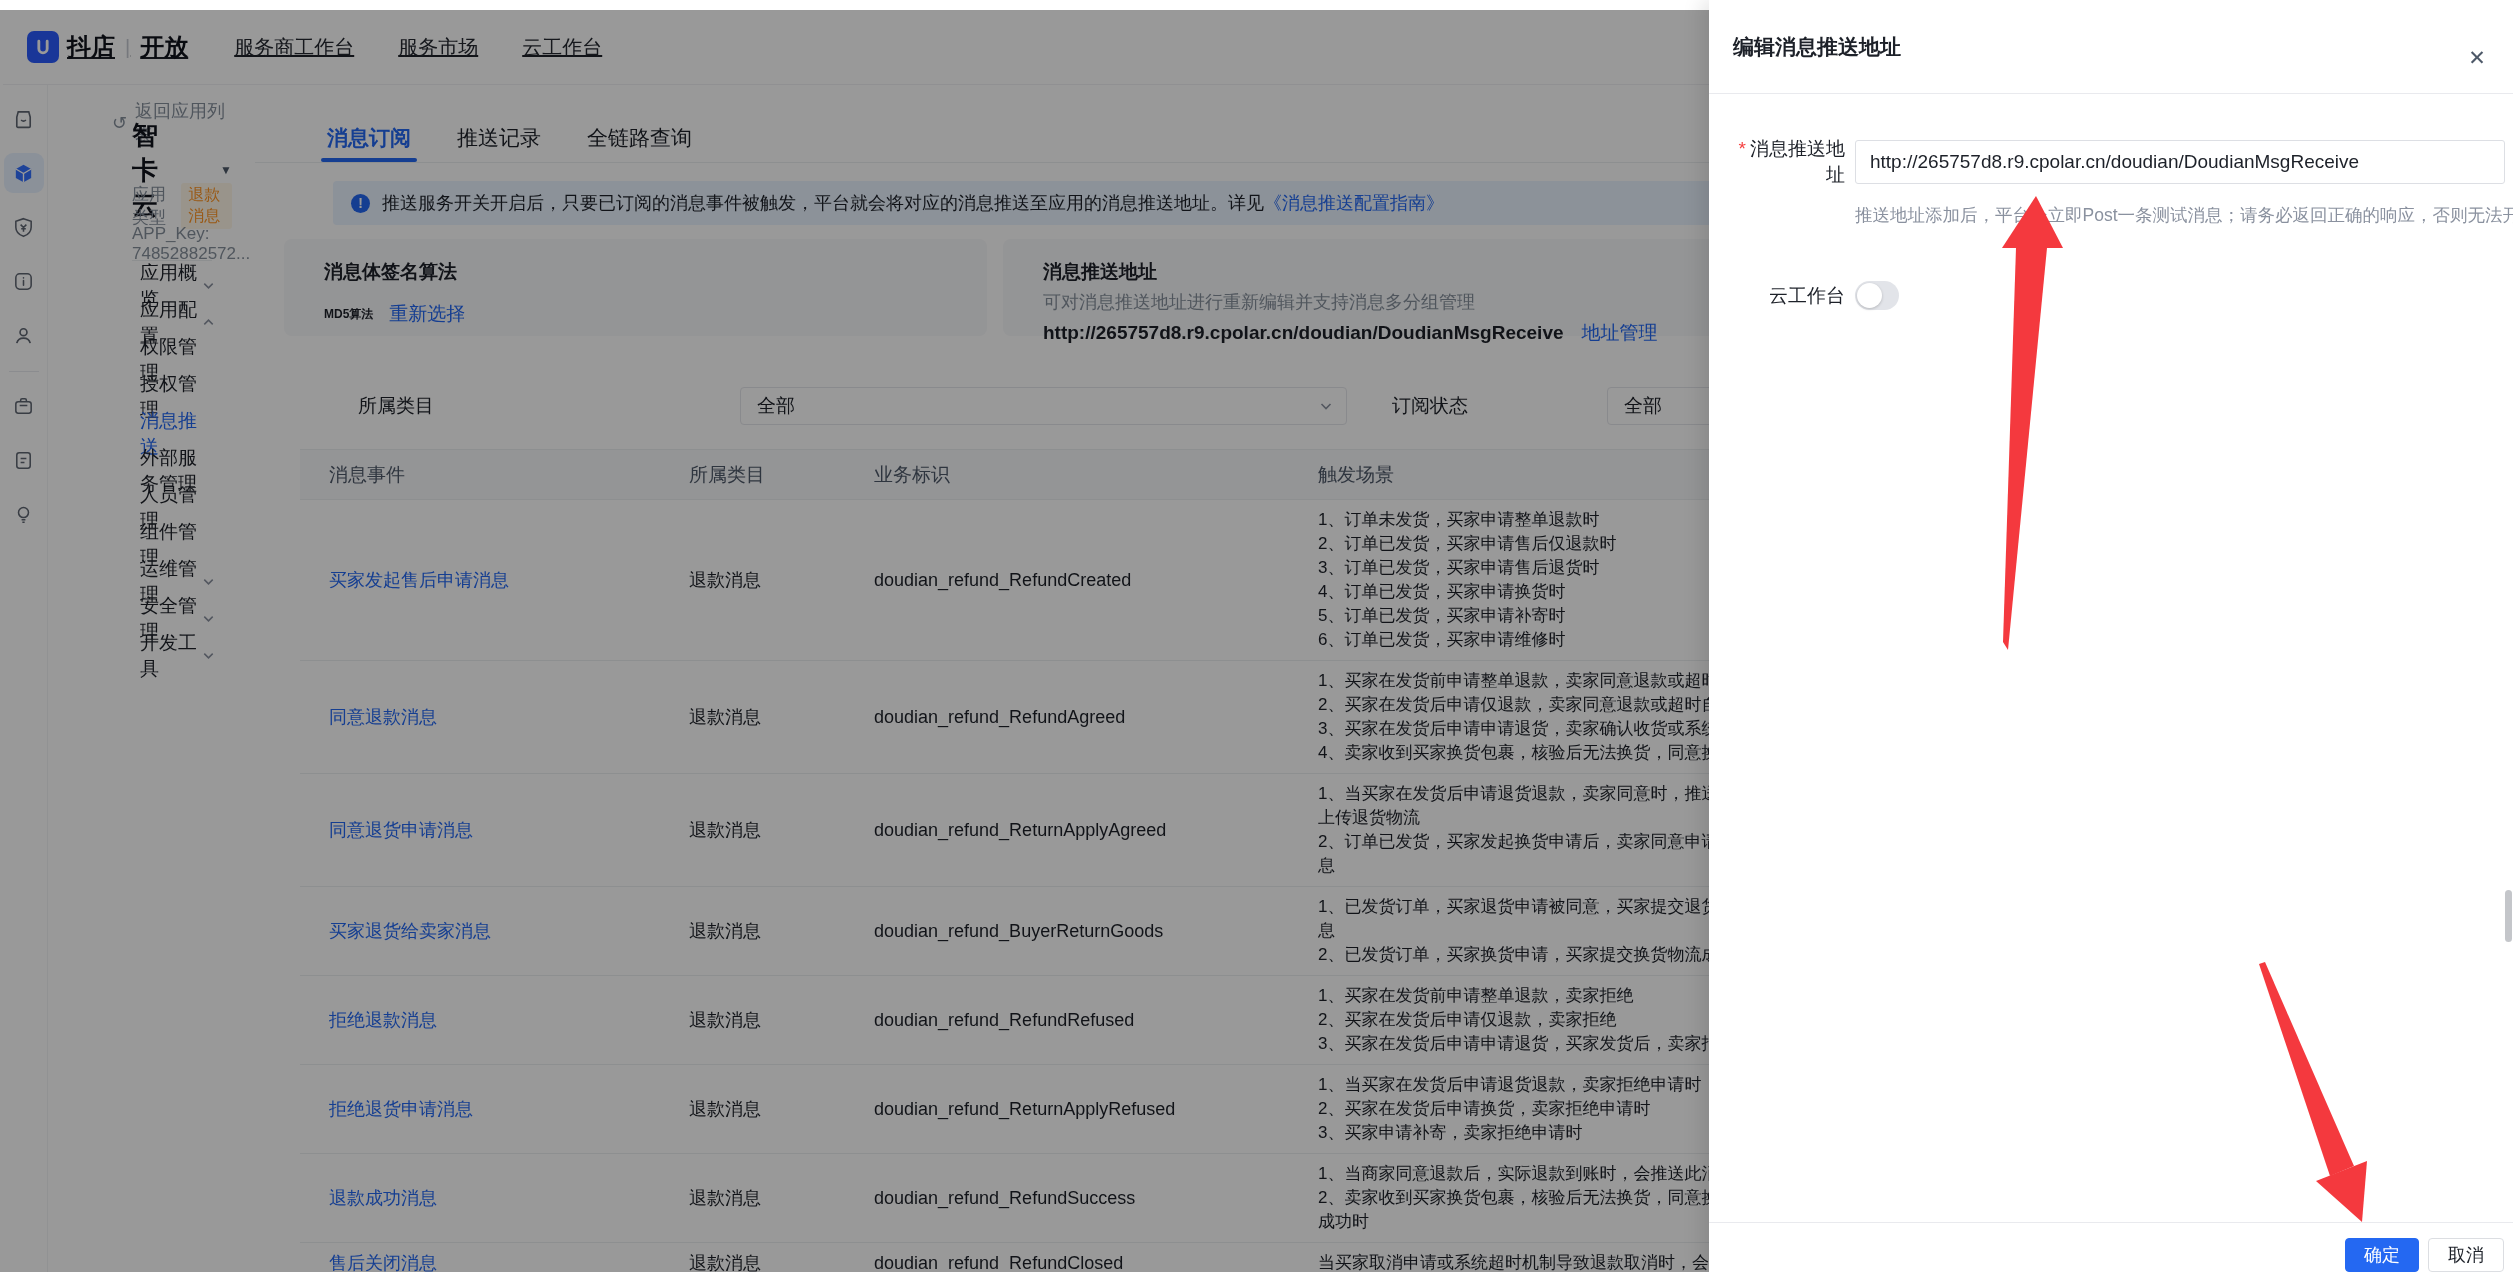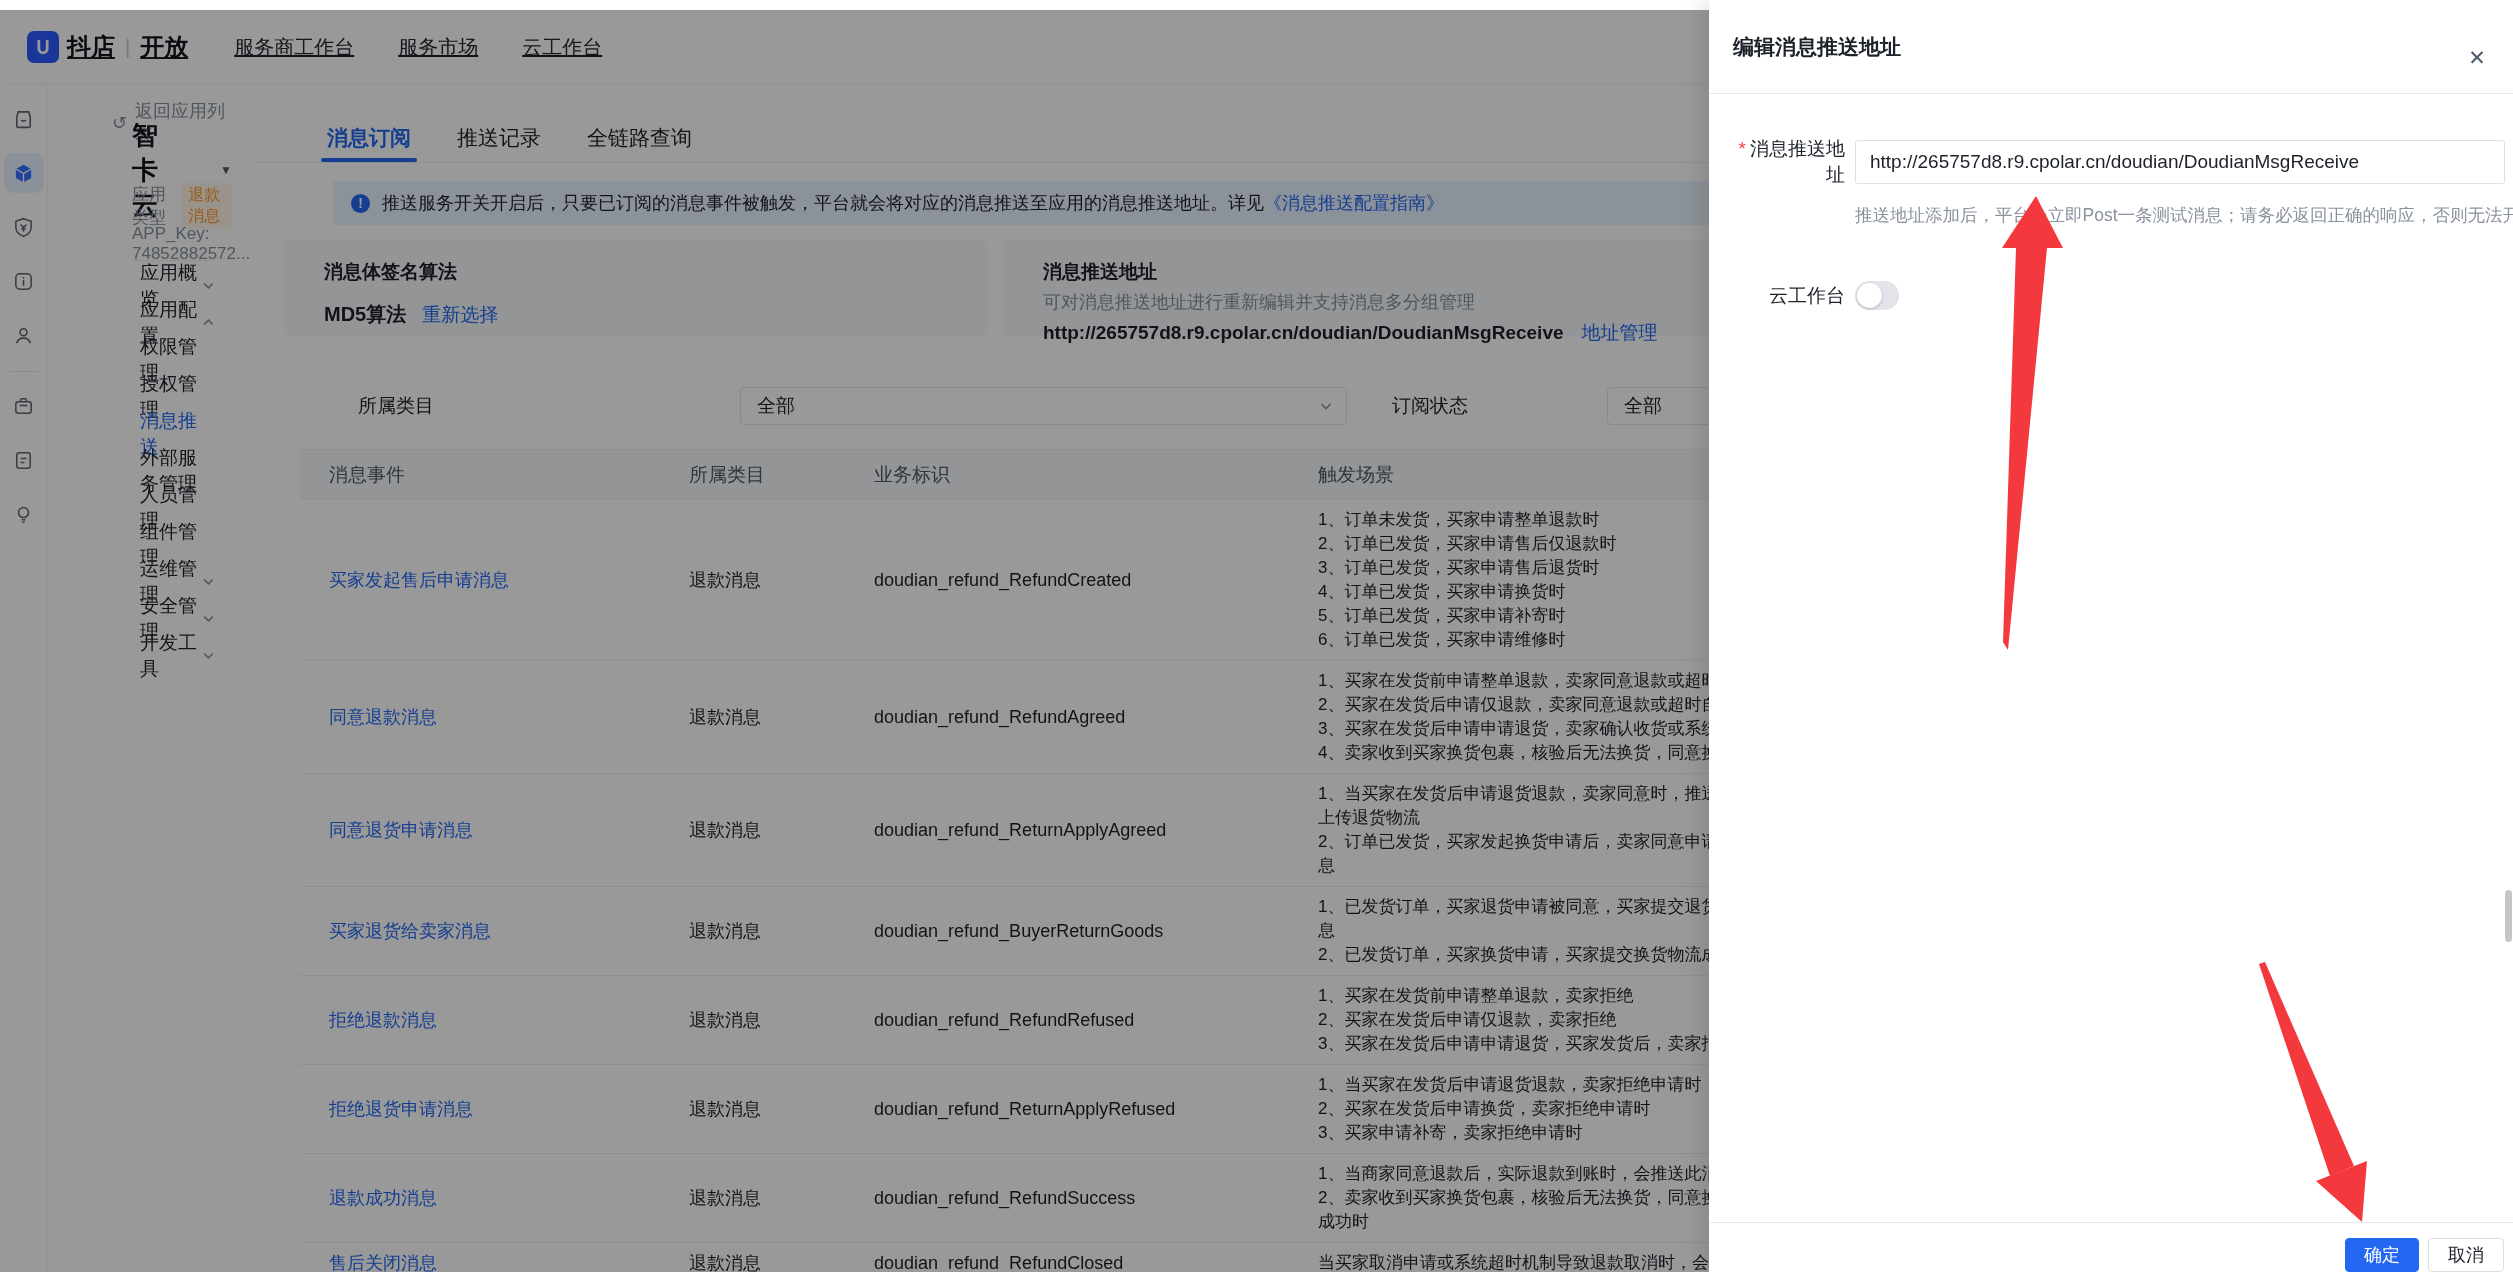--- a/index.html
+++ b/index.html
@@ -55,21 +55,21 @@
   .banner-ic{width:19px;height:19px;border-radius:50%;background:#2468f2;color:#fff;font-size:14px;font-weight:bold;
              display:flex;align-items:center;justify-content:center;flex:none;}
   .banner-text{margin-left:12px;font-size:18px;color:#1d2129;white-space:nowrap;}
   .banner-link{color:#2468f2;cursor:pointer;}
   .cards-row{margin-top:14px;margin-left:29px;display:flex;}
   .gcard{background:#f7f8fa;border-radius:8px;height:97px;padding:22px 0 0 40px;}
   .gcard.sign{width:703px;margin-right:16px;}
   .gcard.push{width:1457px;}
   .gcard-title{font-size:19px;font-weight:bold;color:#1d2129;line-height:21px;}
   .sign-value-row{margin-top:19px;display:flex;align-items:center;}
-  .sign-value{font-size:20px;font-weight:bold;}
+  .sign-value{font-size:12px;font-weight:bold;}
   .sign-action{margin-left:16px;font-size:19px;color:#2468f2;cursor:pointer;}
   .push-desc{margin-top:9px;font-size:18px;color:#86909c;line-height:22px;white-space:nowrap;}
   .push-url-row{margin-top:7px;display:flex;align-items:center;white-space:nowrap;}
   .push-url{font-size:19px;font-weight:bold;}
   .push-action{margin-left:18px;font-size:19px;color:#2468f2;cursor:pointer;}
 
   .filters{margin-top:51px;height:38px;display:flex;align-items:center;}
   .f-label{font-size:19px;color:#1d2129;white-space:nowrap;}
   .f-label.c1{margin-left:74px;}
   .f-label.c2{margin-left:45px;}

